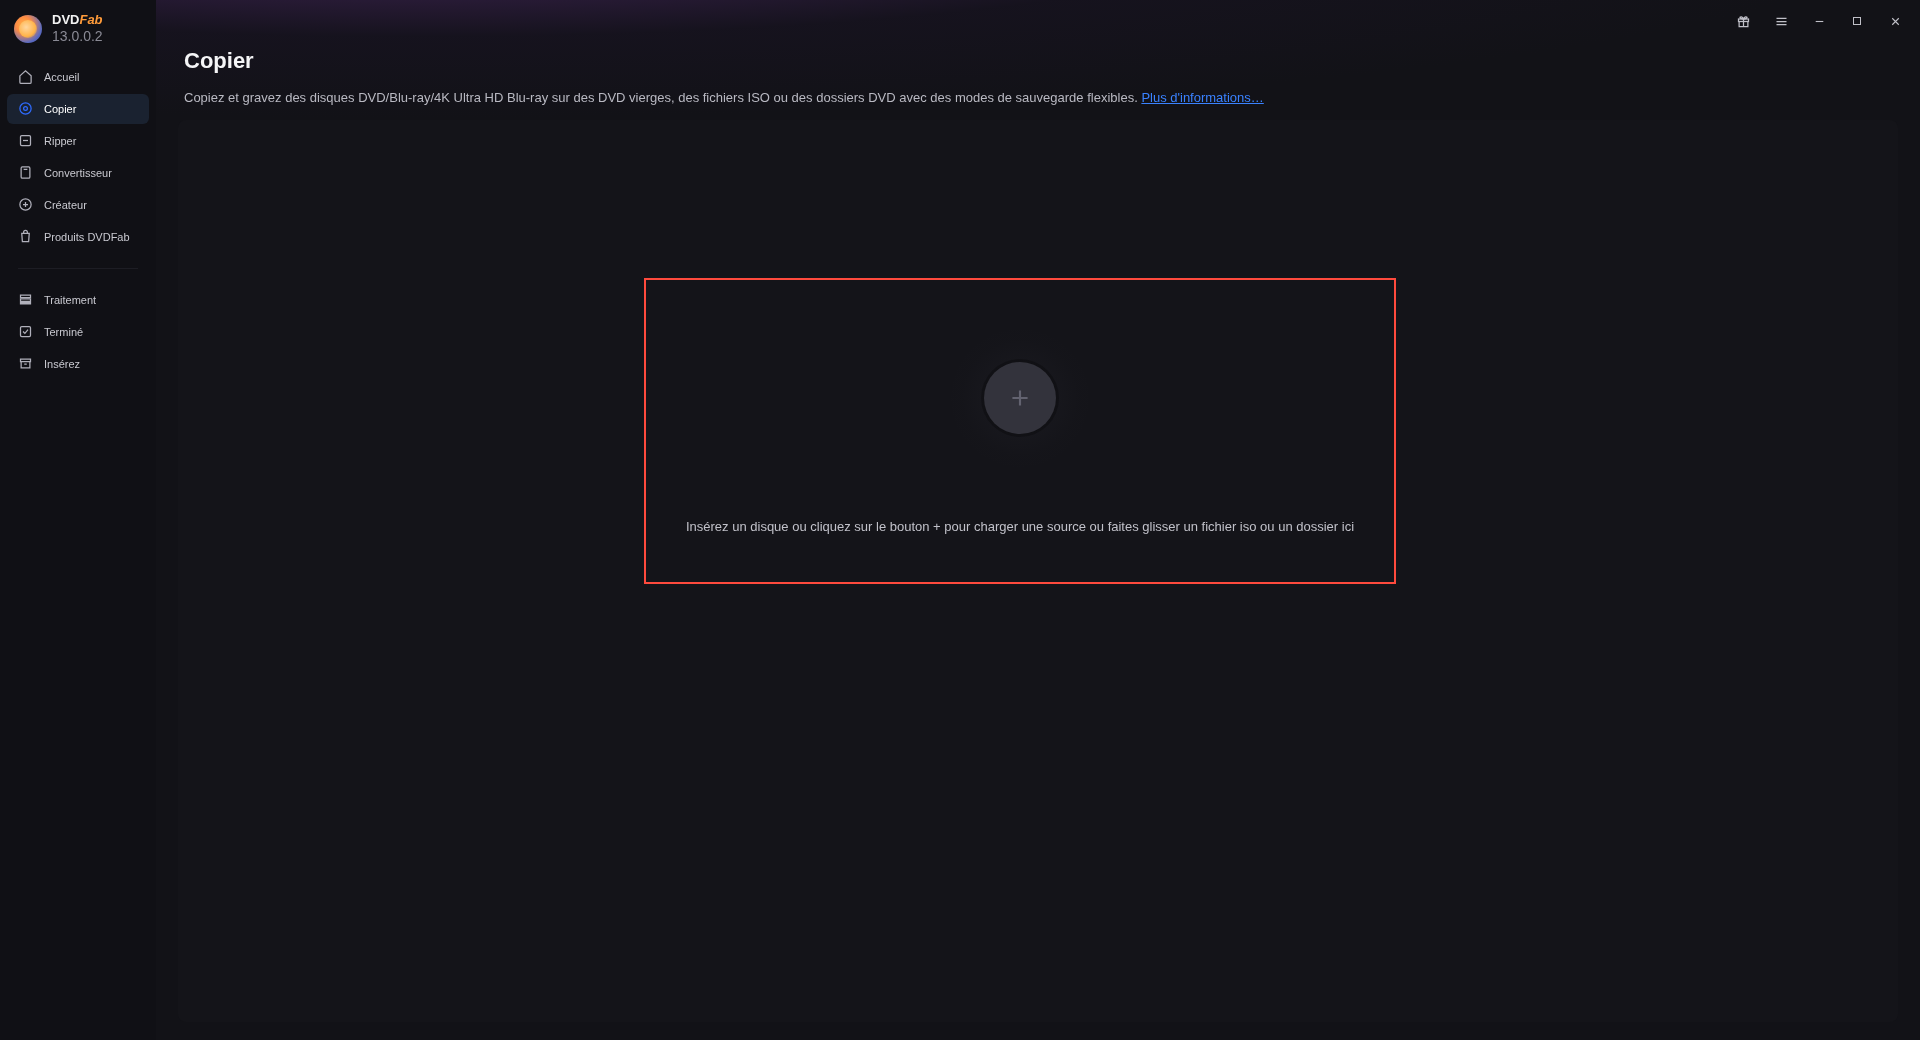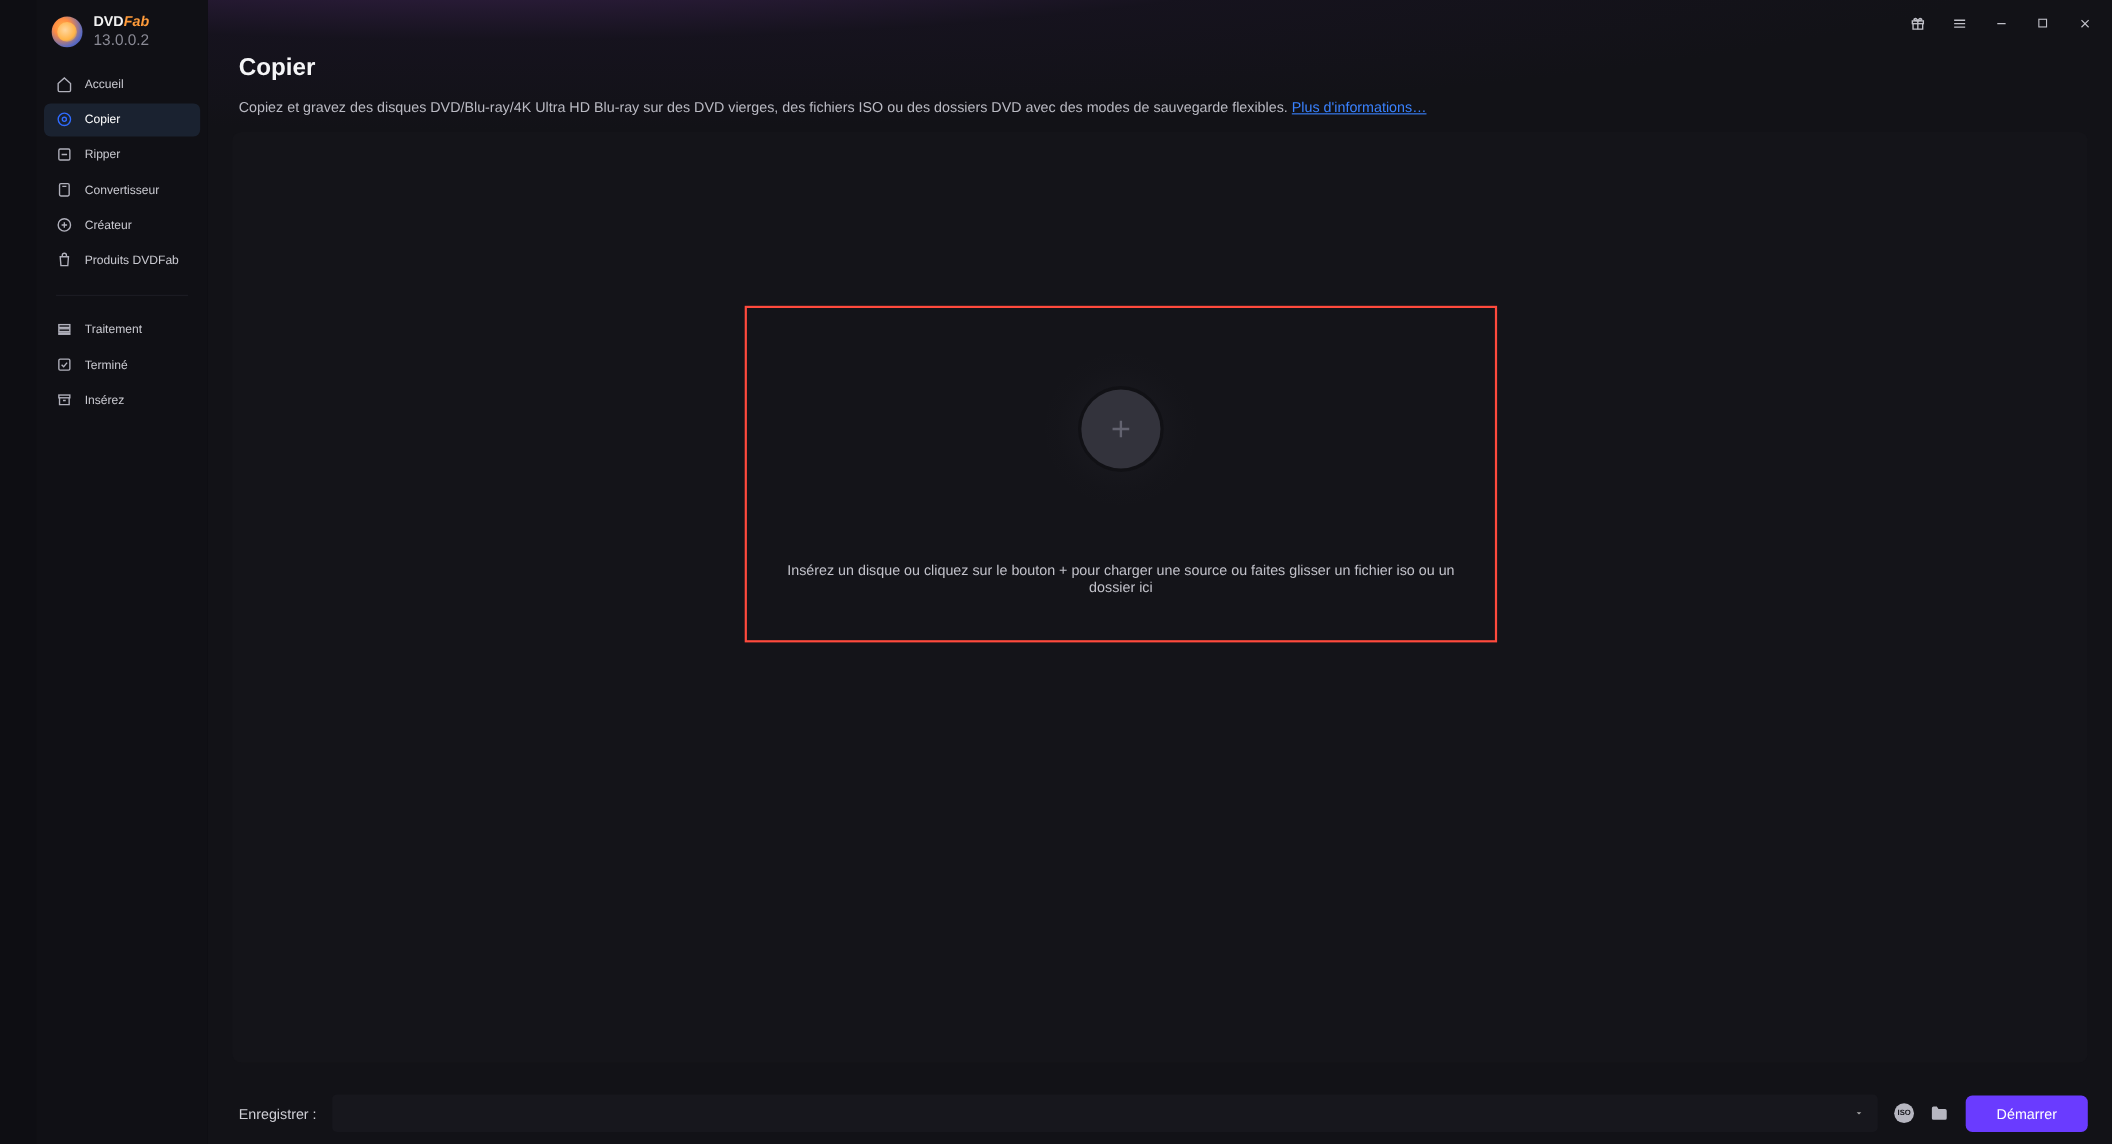--- a/index.html
+++ b/index.html
@@ -11,21 +11,20 @@
   font-size: 13px;
   overflow: hidden;
   display: flex;
 }
 .sidebar {
   width: 156px;
   background: #101015;
   display: flex;
   flex-direction: column;
   padding: 13px 0 0 0;
-  margin-left: 33px;
 }
 .logo-row {
   display: flex; align-items: center;
   padding: 0 10px 14px 14px;
   gap: 10px;
 }
 .logo-circle {
   width: 28px; height: 28px; border-radius: 50%;
   background: radial-gradient(circle at 35% 35%, #ffb347 0%, #ff8c42 30%, #5c6bc0 70%, #3949ab 100%);
   display: flex; align-items: center; justify-content: center;
@@ -82,21 +81,21 @@
   border: 1px solid transparent;
 }
 .btn-primary { background: #2265ff; color: #fff; }
 .btn-outline { background: transparent; border-color: #3a3a46; color: #d3d3da; }
 .content {
   flex: 1; margin: 0 22px 18px 22px;
   background: #141419; border-radius: 8px;
   position: relative;
 }
 .dropzone {
-  position: absolute; left: 466px; top: 158px; width: 684px; height: 306px;
+  position: absolute; left: 466px; top: 158px; width: 752px; height: 306px;
   border: 2px solid #ff4a3d;
   display: flex; flex-direction: column; align-items: center; justify-content: center;
   gap: 52px;
 }
 .plus-outer {
   width: 138px; height: 138px; border-radius: 50%;
   background: radial-gradient(circle, rgba(58,58,70,0.18) 0%, rgba(30,30,38,0.05) 60%, transparent 80%);
   display: flex; align-items: center; justify-content: center;
 }
 .plus-circle {
@@ -282,32 +281,13 @@
         <div class="plus-circle">
           <svg width="26" height="26" viewBox="0 0 24 24" fill="none" stroke-width="2">
               <path d="M12 5v14M5 12h14"></path>
             </svg>
         </div>
       </div>
       <div class="drop-text">Insérez un disque ou cliquez sur le bouton +  pour charger une source ou faites glisser un fichier iso ou un dossier ici</div>
     </div>
   </div>
 
-  <div class="footer">
-    <div class="save-label">Enregistrer :</div>
-    <div class="save-select">
-      <svg width="10" height="10" viewBox="0 0 24 24" fill="currentColor">
-          <path d="M7 10l5 5 5-5z"></path>
-        </svg>
-    </div>
-    <div class="footer-icons">
-      <div class="footer-icon">
-        <div class="iso-badge">ISO</div>
-      </div>
-      <div class="footer-icon">
-        <svg width="18" height="18" viewBox="0 0 24 24" fill="currentColor">
-            <path d="M3 6a2 2 0 0 1 2-2h4l2 3h8a2 2 0 0 1 2 2v9a2 2 0 0 1-2 2H5a2 2 0 0 1-2-2z"></path>
-          </svg>
-      </div>
-    </div>
-    <button class="start-btn">Démarrer</button>
-  </div>
 </div>
 
 </body></html>

